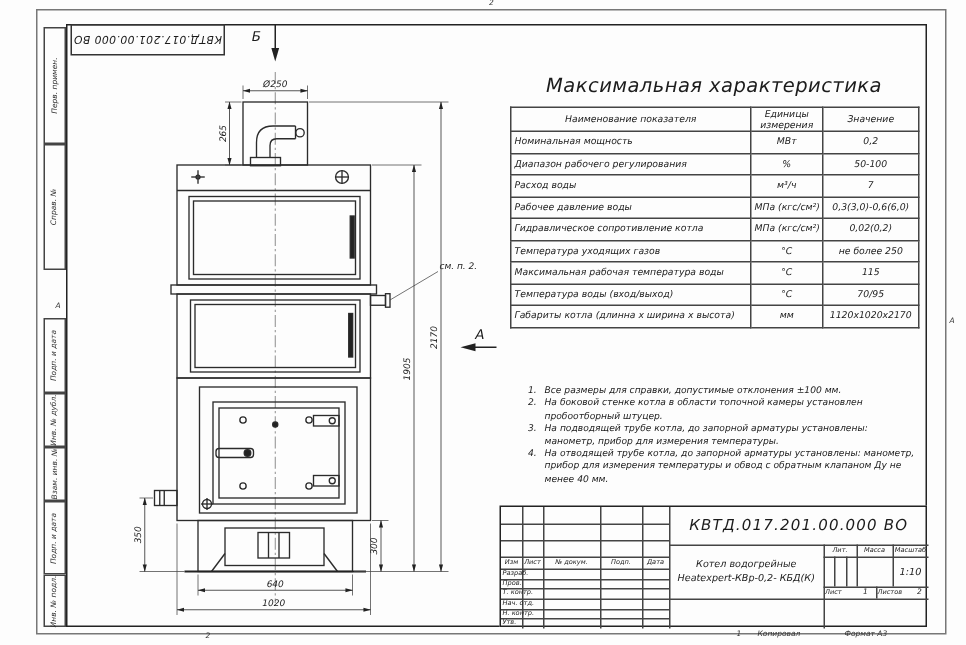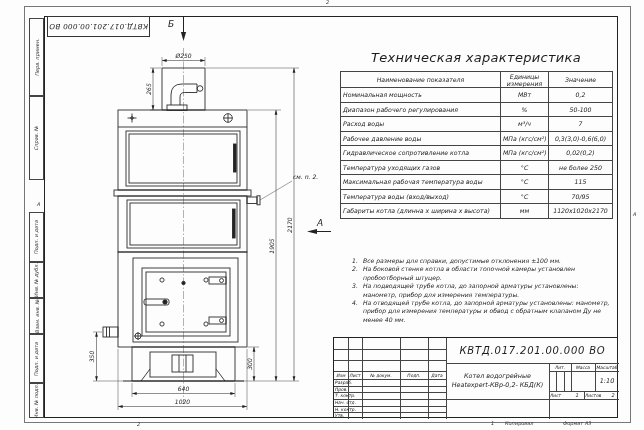--- a/index.html
+++ b/index.html
@@ -77,21 +77,21 @@
 <div class="abs tiny" style="left:326px;top:-1px;">2</div>
 <div class="abs tiny" style="left:137px;top:421px;">2</div>
 <div class="abs tiny" style="left:491px;top:420px;">1</div>
 <div class="abs tiny" style="left:505px;top:420px;">Копировал</div>
 <div class="abs tiny" style="left:563px;top:420px;">Формат А3</div>
 
 <div class="abs" id="top-box">
   <span>КВТД.017.201.00.000 ВО</span>
 </div>
 
-<div class="abs" id="spec-title">Техническая характеристика</div>
+<div class="abs" id="spec-title">Максимальная характеристика</div>
 <div class="abs" id="spec-table">
 <table>
   <colgroup>
         <col style="width:160px">
         <col style="width:48px">
         <col style="width:64px">
       </colgroup>
   <tbody>
         <tr>
     <th>Наименование показателя</th>

